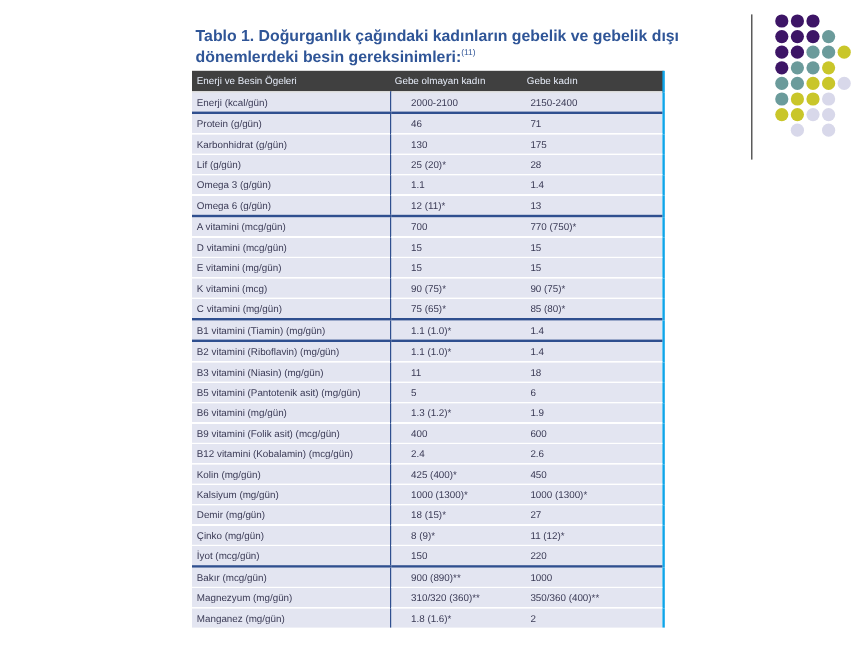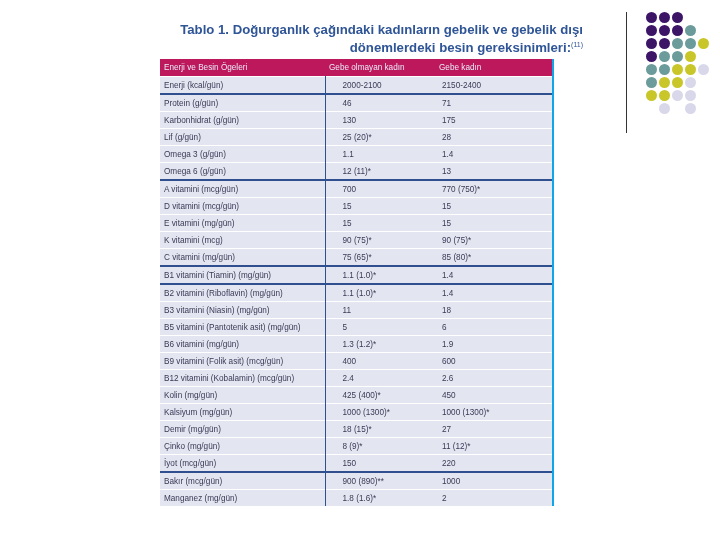--- a/index.html
+++ b/index.html
@@ -1,26 +1,26 @@
 <!DOCTYPE html>
 <html><head>
 <meta charset="utf-8">
 <style>
   html, body { margin:0; padding:0; }
   body { width:720px; height:540px; background:#ffffff; position:relative; overflow:hidden;
          font-family:"Liberation Sans", sans-serif; }
   .title { position:absolute; left:163px; top:22px; width:420px; color:#2f5597;
-           font-size:13.2px; font-weight:bold; line-height:15px;text-align:right; }
+           font-size:13.2px; font-weight:bold; line-height:15px; }
   .title .ref { font-size:7px; vertical-align:super; font-weight:normal; }
   .vline { position:absolute; left:626px; top:12px; width:1px; height:121px; background:#333; }
   .dots { position:absolute; left:646px; top:12px; }
   .dot { position:absolute; width:11px; height:11px; border-radius:50%; }
   table.nut { position:absolute; left:160px; top:59px; width:393px; border-collapse:collapse;
               table-layout:fixed; font-size:8.2px; color:#3a3a55; }
-  table.nut th { background:#be185d; color:#e6ecf8; font-weight:normal; text-align:left;
+  table.nut th { background:#404040; color:#e6ecf8; font-weight:normal; text-align:left;
                  height:17px; padding:0 0 0 4px; }
   table.nut td { background:#e3e5f1; height:16px; padding:0 0 0 4px;
                  border-top:1px solid #ffffff; white-space:nowrap; overflow:hidden; }
   table.nut tr.thick td { border-top:2px solid #2f4f8f; }
   table.nut td.c1 { border-right:1px solid #2f4f8f; }
   table.nut td.c3, table.nut th.c3 { border-right:2px solid #0ea5e9; }
   table.nut td.c2 { padding-left:17px; }
   table.nut td.c3 { padding-left:7px;margin-top:42px; }
   col.w1 { width:165px; } col.w2 { width:110px; } col.w3 { width:118px; }
 </style>
@@ -195,18 +195,23 @@
         <td class="c1">İyot (mcg/gün)</td>
         <td class="c2">150</td>
         <td class="c3">220</td>
       </tr>
       <tr class="thick">
         <td class="c1">Bakır (mcg/gün)</td>
         <td class="c2">900 (890)**</td>
         <td class="c3">1000</td>
       </tr>
       <tr>
+        <td class="c1">Magnezyum (mg/gün)</td>
+        <td class="c2">310/320 (360)**</td>
+        <td class="c3">350/360 (400)**</td>
+      </tr>
+      <tr>
         <td class="c1">Manganez (mg/gün)</td>
         <td class="c2">1.8 (1.6)*</td>
         <td class="c3">2</td>
       </tr>
     </tbody>
 </table>
 
 </body></html>

